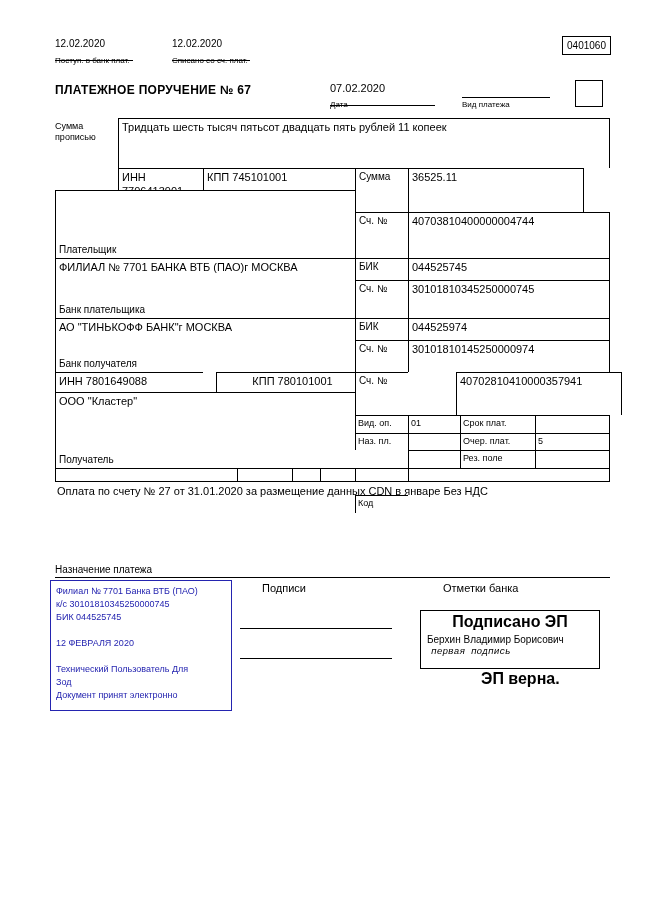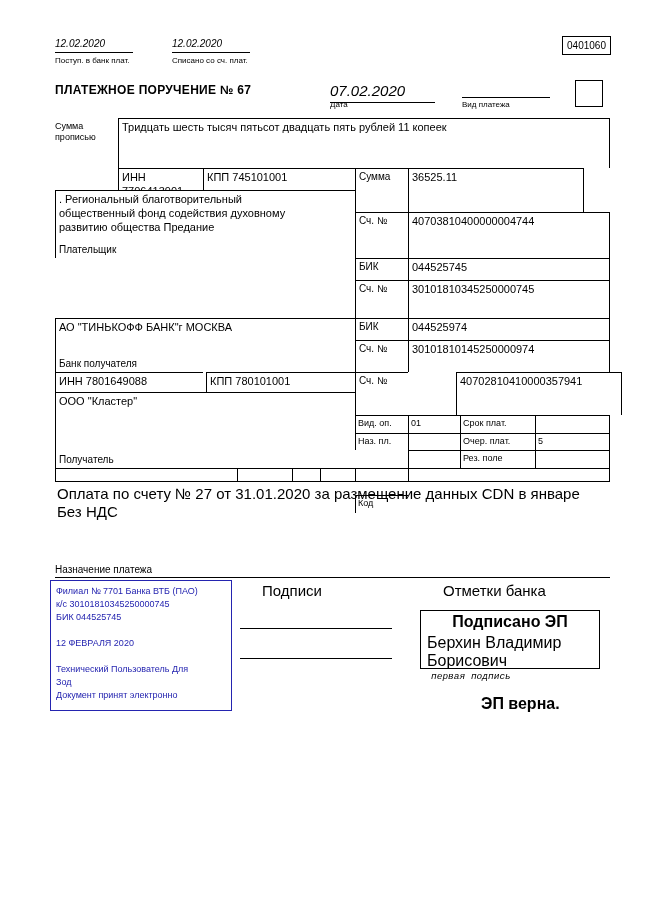--- a/index.html
+++ b/index.html
@@ -3,47 +3,47 @@
 <meta charset="utf-8">
 <style>
   * { margin:0; padding:0; box-sizing:border-box; }
   html,body { background:#ffffff; }
   .page {
     position:relative; width:660px; height:919px; background:#fff;
     font-family:"Liberation Sans","DejaVu Sans",sans-serif; color:#000;
     overflow:hidden;
   }
   .abs { position:absolute; }
-  .t11 { font-size:15px; line-height:1.2; }
+  .t11 { font-size:11px; line-height:1.2; }
   .t10 { font-size:10px; line-height:1.2; }
   .t9  { font-size:9px;  line-height:1.2; }
   .t8  { font-size:8px;  line-height:1.1; }
   .bold { font-weight:bold; }
-  .ul { border-bottom:1px solid #000; padding-bottom:2px;font-style:italic; }
+  .ul { border-bottom:1px solid #000; padding-bottom:10px; }
   .hline { border-top:1px solid #000; height:0; }
   .box { border:1px solid #000; }
   .cell {
     position:absolute; border-left:1px solid #000; border-top:1px solid #000;
     font-size:11px; line-height:1.25; padding:2px 3px; overflow:hidden;
   }
   .br { border-right:1px solid #000; }
   .bb { border-bottom:1px solid #000; }
   .section-label { position:absolute; left:3px; bottom:2px; font-size:10px; }
   .lab { font-size:10px; }
   .sm { font-size:9px; padding:2px 2px; }
   .pre { white-space:pre-line; }
   .stamp {
     position:absolute; left:50px; top:580px; width:182px; height:131px;
     border:1px solid #2424b0; color:#2424b0; font-size:9px; padding:4px 5px;
     background:transparent;
   }
   .stamp .line { min-height:13px; line-height:13px; }
   .ep-box { position:absolute; left:420px; top:610px; width:180px; height:59px; border:1px solid #000; padding-top:2px; }
   .ep-box .ep-title { text-align:center; font-weight:bold; font-size:16px; }
-  .ep-box .ep-signer { font-size:16px; margin:3px 0 0 6px; }
+  .ep-box .ep-signer { font-size:10px; margin:3px 0 0 6px; }
   .ep-box .ep-kind { font-size:9.5px; font-style:italic; margin:1px 0 0 10px;font-family:Liberation Mono, monospace; }
   .ep-box .ep-status { font-size:16px; font-weight:bold; margin:13px 0 0 60px; }
 </style>
 </head>
 <body>
 
 <div class="page">
 
   <div class="abs ul t10" style="left:55px; top:38px; width:78px;">12.02.2020</div>
   <div class="abs t8" style="left:55px; top:57px;">Поступ. в банк плат.</div>
@@ -68,42 +68,45 @@
   <div class="cell br" style="left:118px; top:118px; width:492px; height:50px;">
     <div>Тридцать шесть тысяч пятьсот двадцать пять рублей 11 копеек</div>
   </div>
 
   <div class="cell" style="left:118px; top:168px; width:85px; height:22px;">ИНН 7706413901</div>
   <div class="cell" style="left:203px; top:168px; width:152px; height:22px;">КПП 745101001</div>
   <div class="cell lab" style="left:355px; top:168px; width:53px; height:44px;">Сумма</div>
   <div class="cell br" style="left:408px; top:168px; width:176px; height:44px;">36525.11</div>
 
   <div class="cell" style="left:55px; top:190px; width:300px; height:68px;">
-    <div style="width:255px;">. Региональный благотворительный общественный фонд содействия духовному развитию общества Предание</div>
     <div class="section-label">Плательщик</div>
   </div>
   <div class="cell lab" style="left:355px; top:212px; width:53px; height:46px;">Сч. №</div>
   <div class="cell br" style="left:408px; top:212px; width:202px; height:46px;">40703810400000004744</div>
 
+  <div class="cell" style="left:55px; top:258px; width:300px; height:60px;">
+    <div>ФИЛИАЛ № 7701 БАНКА ВТБ (ПАО)г МОСКВА</div>
+    <div class="section-label">Банк плательщика</div>
+  </div>
   <div class="cell lab" style="left:355px; top:258px; width:53px; height:22px;">БИК</div>
   <div class="cell br" style="left:408px; top:258px; width:202px; height:22px;">044525745</div>
   <div class="cell lab" style="left:355px; top:280px; width:53px; height:38px;">Сч. №</div>
   <div class="cell br" style="left:408px; top:280px; width:202px; height:38px;">30101810345250000745</div>
 
   <div class="cell" style="left:55px; top:318px; width:300px; height:54px;">
     <div>АО "ТИНЬКОФФ БАНК"г МОСКВА</div>
     <div class="section-label">Банк получателя</div>
   </div>
   <div class="cell lab" style="left:355px; top:318px; width:53px; height:22px;">БИК</div>
   <div class="cell br" style="left:408px; top:318px; width:202px; height:22px;">044525974</div>
   <div class="cell lab" style="left:355px; top:340px; width:53px; height:32px;">Сч. №</div>
   <div class="cell br" style="left:408px; top:340px; width:202px; height:32px;">30101810145250000974</div>
 
   <div class="cell" style="left:55px; top:372px; width:148px; height:20px;">ИНН 7801649088</div>
-  <div class="cell" style="left:206px; top:372px; width:152px; height:20px;">КПП 780101001</div>
+  <div class="cell" style="left:216px; top:372px; width:152px; height:20px;text-align:center;">КПП 780101001</div>
   <div class="cell lab" style="left:355px; top:372px; width:53px; height:43px;">Сч. №</div>
   <div class="cell br" style="left:408px; top:372px; width:166px; height:43px;margin-left:48px;">40702810410000357941</div>
 
   <div class="cell" style="left:55px; top:392px; width:300px; height:76px;">
     <div>ООО "Кластер"</div>
     <div class="section-label">Получатель</div>
   </div>
 
   <div class="cell sm" style="left:355px; top:415px; width:53px; height:18px;">Вид. оп.</div>
   <div class="cell sm" style="left:408px; top:415px; width:52px; height:18px;">01</div>

